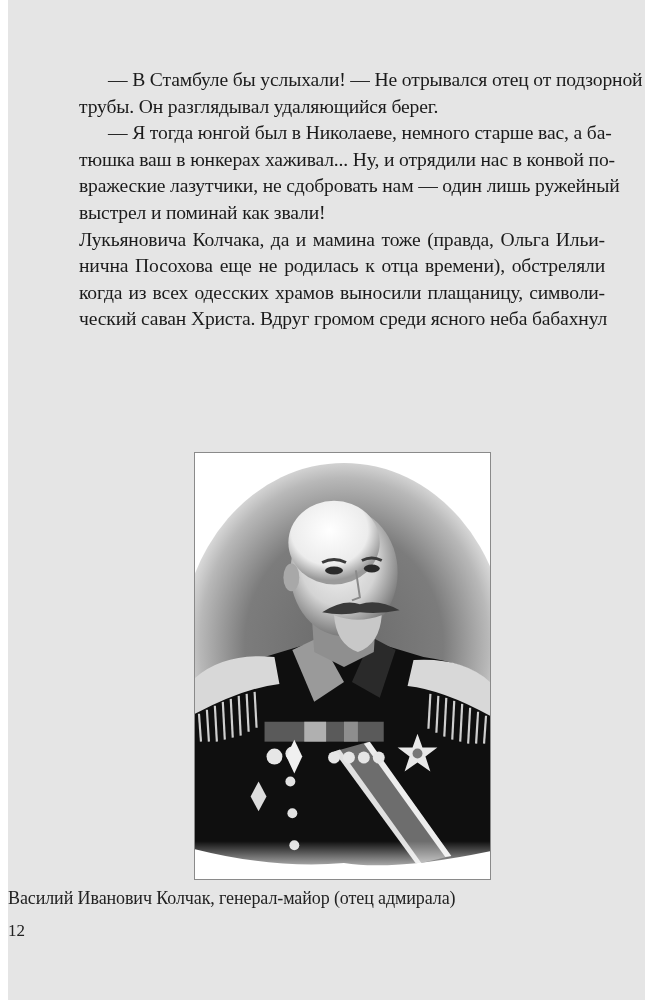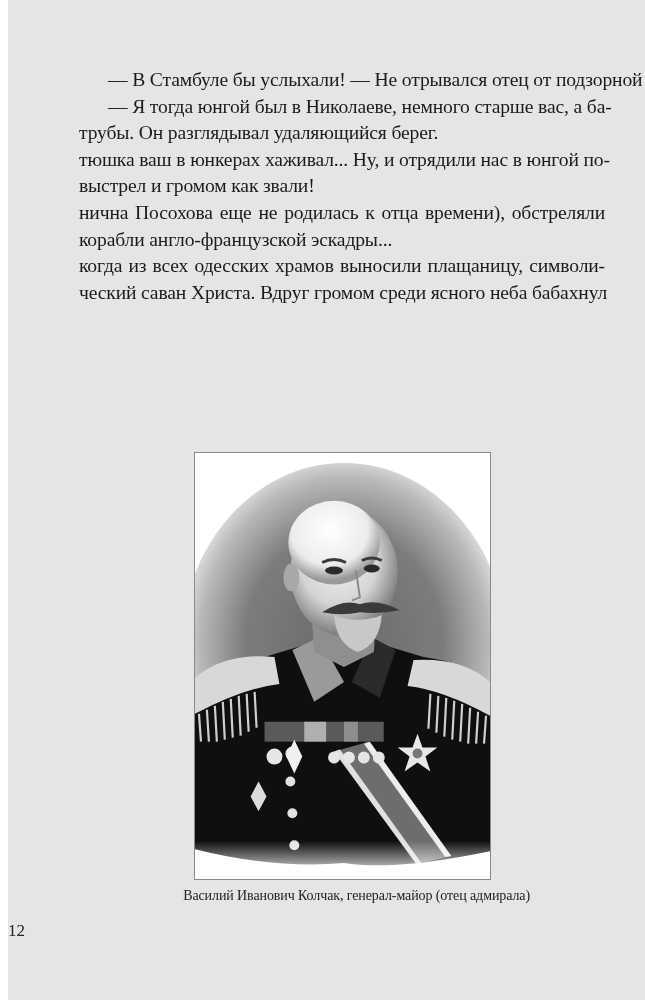--- a/index.html
+++ b/index.html
@@ -58,50 +58,51 @@
     .figure-frame svg {
       display: block;
       width: 100%;
       height: 100%;
     }
     .caption {
       position: absolute;
       left: 0;
       width: 522px;
       top: 888px;
-      text-align: right;
-      font-size: 14px;
+      text-align: left;
+      font-size: 18px;
       letter-spacing: -0.1px;
       color: #222;
     }
     .page-number {
       position: absolute;
       left: 0;
       width: 645px;
       top: 921px;
       font-size: 17px;
       color: #222;
     }
   </style>
 </head>
 <body>
 
 <div class="page">
 
   <div class="text-block">
 
     <span class="line indent">— В Стамбуле бы услыхали! — Не отрывался отец от подзорной</span>
+    <span class="line last">трубы. Он разглядывал удаляющийся берег.</span>
+
     <span class="line indent">— Я тогда юнгой был в Николаеве, немного старше вас, а ба-</span>
-
-    <span class="line last">трубы. Он разглядывал удаляющийся берег.</span>
-    <span class="line">тюшка ваш в юнкерах хаживал... Ну, и отрядили нас в юнгой по-</span>
-    <span class="line last">выстрел и громом как звали!</span>
-
+    <span class="line">тюшка ваш в юнкерах хаживал... Ну, и отрядили нас в конвой по-</span>
+    <span class="line">вражеские лазутчики, не сдобровать нам — один лишь ружейный</span>
+    <span class="line last">выстрел и поминай как звали!</span>
+
+    <span class="line">Лукьяновича Колчака, да и мамина тоже (правда, Ольга Ильи-</span>
     <span class="line">нична Посохова еще не родилась к отца времени), обстреляли</span>
-    <span class="line last">корабли англо-французской эскадры...</span>
 
     <span class="line">когда из всех одесских храмов выносили плащаницу, символи-</span>
     <span class="line">ческий саван Христа. Вдруг громом среди ясного неба бабахнул</span>
   </div>
 
   <div class="figure-frame">
     <svg viewBox="0 0 297 428" preserveAspectRatio="none">
       <defs>
         <radialGradient id="halo" cx="0.5" cy="0.48" r="0.55">
           <stop offset="0" stop-color="#6a6a6a"></stop>

